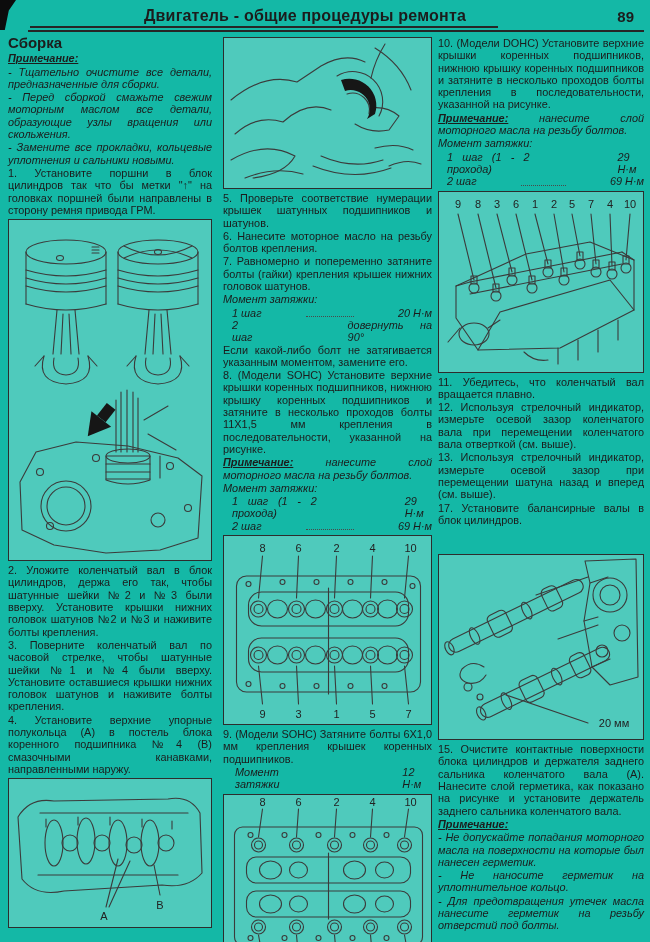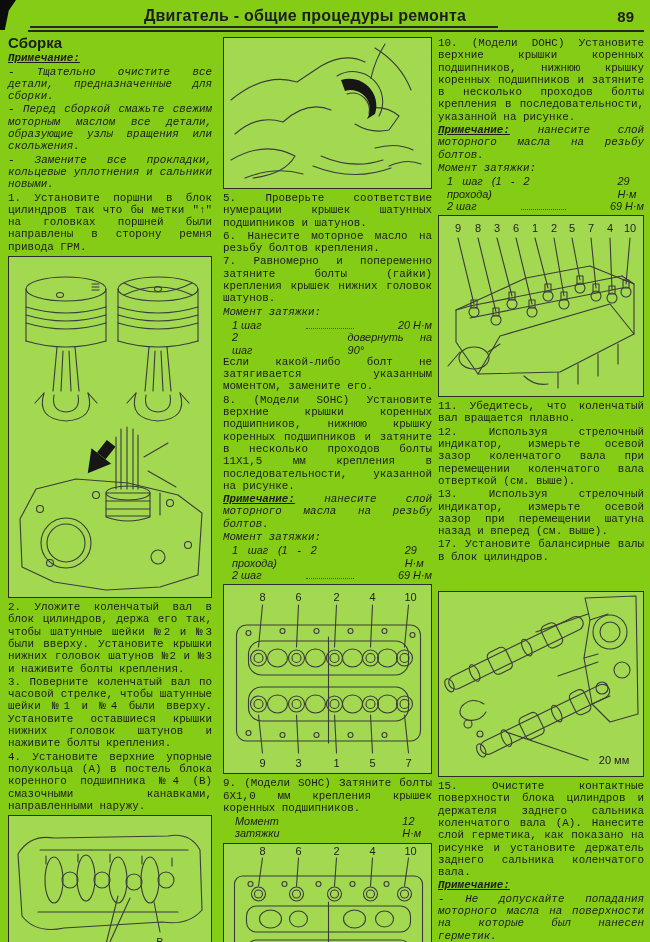--- a/index.html
+++ b/index.html
@@ -1,38 +1,38 @@
 <!DOCTYPE html>
 <html><head>
 <meta charset="utf-8">
 <style>
   html,body { margin:0; padding:0; background:#888; }
   .page {
     position:relative; width:650px; height:942px; overflow:hidden;
     background:linear-gradient(145deg,#f6f4ef 0%,#f1efe9 55%,#ecead2e 100%);
-    background-color:#84cc16;
+    background-color:#14b8a6;
     font-family:"Liberation Sans", sans-serif;
     color:#1c1c1c;
   }
   .corner-artifact{
     position:absolute; top:0; left:0; width:16px; height:30px; background:#0c0c0c;
     clip-path:polygon(0 0, 100% 0, 55% 35%, 30% 100%, 0 100%);
   }
   .hdr-title{ position:absolute; top:7px; left:0; right:40px; text-align:center;
     font-size:16px; font-weight:bold; letter-spacing:.2px; }
   .hdr-num{ position:absolute; top:8px; right:16px; font-size:15px; font-weight:bold; }
   .rule-a{ position:absolute; top:26px; left:30px; width:468px; height:2px; background:#262626; }
   .rule-b{ position:absolute; top:30px; left:28px; width:616px; height:2px; background:#262626; }
 
   .col{ position:absolute; top:37px; font-size:10.9px; line-height:12.3px; text-align:justify; }
   #col-left  { left:8px;   width:204px; }
   #col-mid   { left:223px; width:209px; }
   #col-right { left:438px; width:206px; }
 
-  p{ margin:0 0 1px 0;font-family:Liberation Mono, monospace; }
+  p{ margin:0 0 1px 0; }
   .h-assembly{ font-size:15px; font-weight:bold; text-align:left; margin:0 0 3px 0; }
   .it{ font-style:italic; }
   .u-label{ font-style:italic; font-weight:bold; text-decoration:underline;margin-top:30px; }
   .leader-row{ display:flex; font-style:italic; margin-left:9px;gap:42px; }
   .leader-row .dots{ flex:1; border-bottom:1.3px dotted #4a4a4a; margin:0 2px 2px 2px; }
   .leader-row.noindent{ margin-left:12px;justify-content:space-between; }
   .fig{ border:1.6px solid #2d2d2d; margin:3px 0 3px 0; background:rgba(255,255,255,.25); }
   .fig svg{ display:block; width:100%; height:100%; }
   svg text{ font-family:"Liberation Sans", sans-serif; font-size:11px; fill:#222; font-style:normal; }
   .ln{ stroke:#3b3b3b; fill:none; stroke-width:1.1; stroke-linecap:round; stroke-linejoin:round; }
@@ -420,14 +420,15 @@
           <path d="M66,140 L148,168"></path>
         </g>
         <text x="174" y="172" text-anchor="middle">20 мм</text>
       </svg>
     </div>
 
     <p>15. Очистите контактные поверхности блока цилиндров и держателя заднего сальника коленчатого вала (А). Нанесите слой герметика, как показано на рисунке и установите держатель заднего сальника коленчатого вала.</p>
     <p><span class="u-label">Примечание:</span></p>
     <p class="it">- Не допускайте попадания моторного масла на поверхности на которые был нанесен герметик.</p>
     <p class="it">- Не наносите герметик на уплотнительное кольцо.</p>
+    <p class="it">- Для предотвращения утечек масла нанесите герметик на резьбу отверстий под болты.</p>
   </section>
 </div>
 
 </body></html>

